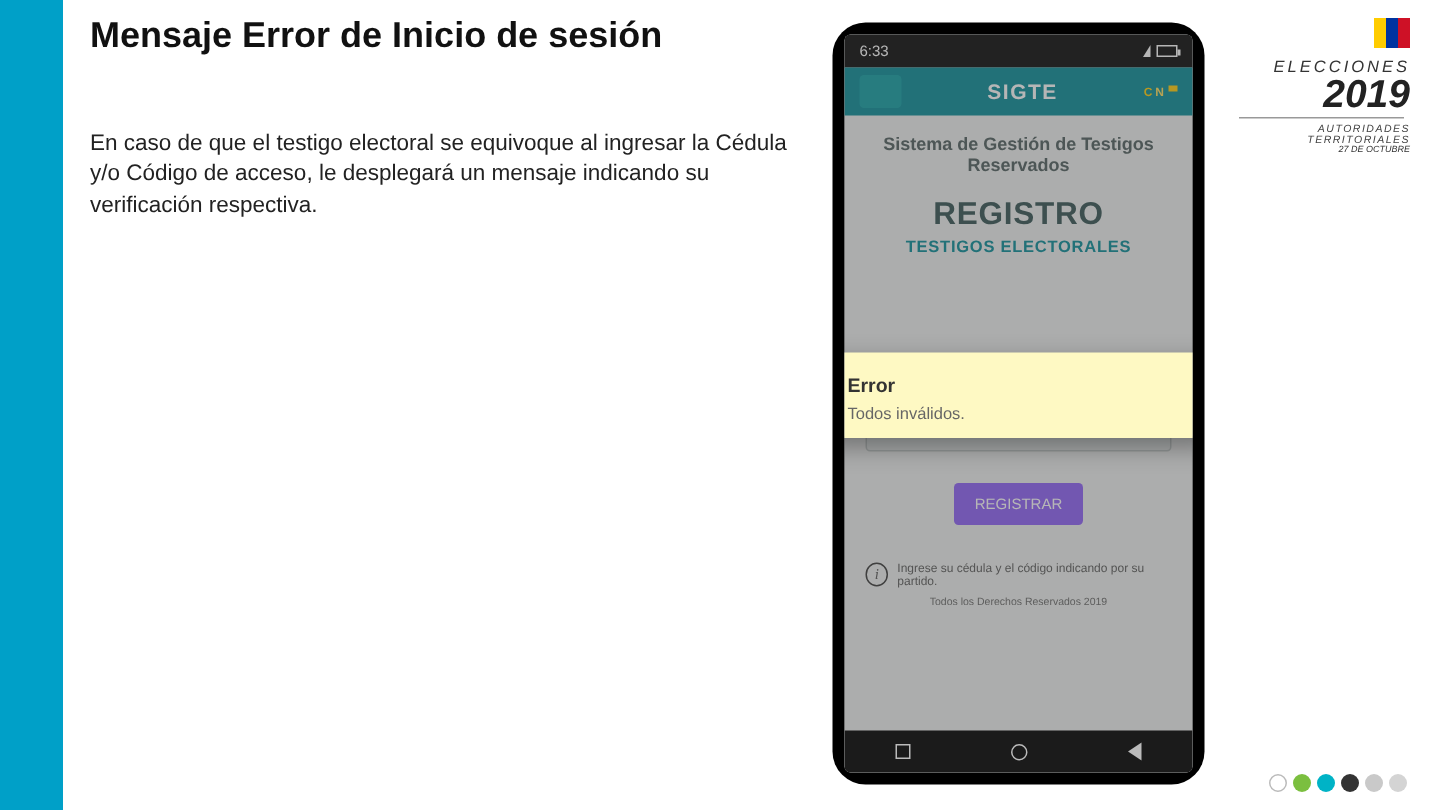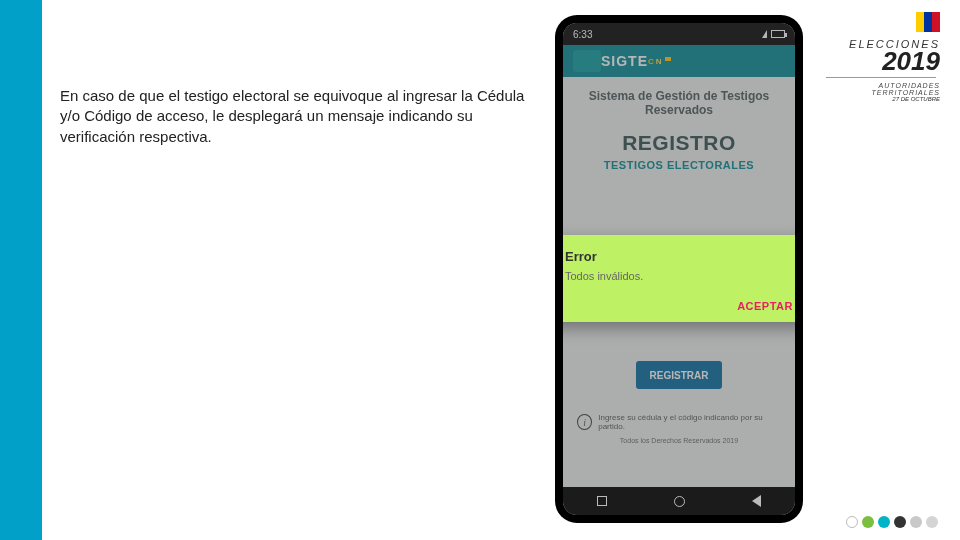--- a/index.html
+++ b/index.html
@@ -13,69 +13,70 @@
   .logo-flag span { width: 8px; height: 20px; display: inline-block; }
   .fl-y { background:#ffcc00; } .fl-b { background:#0033a0; width:6px; } .fl-r { background:#ce1126; width:6px;}
   .logo-txt { font-size: 11px; letter-spacing: 2px; color:#333; margin-top:2px;}
   .logo-year { font-size: 26px; font-weight: 800; color:#222; line-height: 0.9; }
   .logo-divider { border-top:1px solid #999; margin:4px 4px; }
   .logo-sub { font-size: 7px; letter-spacing: 1px; color:#444; }
   .logo-date { font-size: 6px; color:#333; }
 
   
   .phone { position: absolute; left: 555px; top: 15px; width: 248px; height: 508px; background:#000; border-radius: 22px; padding:8px; }
-  .screen { position: relative; width: 100%; height: 100%; background:#eef0ef; border-radius: 14px; overflow: hidden; }
+  .screen { position: relative; width: 100%; height: 100%; background:#eef0ef; border-radius: 4px; overflow: hidden; }
   .dim { position:absolute; inset:0; background:rgba(80,80,80,0.42); }
   .status { height:22px; background:#000; color:#fff; font-size:10px; padding:4px 10px; display:flex; justify-content:space-between; align-items:center; }
   .status-right { display:flex; gap:4px; align-items:center;}
   .tri { width:0; height:0; border-left:5px solid transparent; border-right:0; border-bottom:8px solid #fff; }
   .batt { width:14px; height:8px; border:1px solid #fff; position:relative;}
   .batt::after{content:"";position:absolute;right:-3px;top:2px;width:2px;height:4px;background:#fff;}
-  .appbar { height:28px; background:#008895; color:#fff; display:flex; align-items:center; padding:16px 10px; }
+  .appbar { height:28px; background:#008895; color:#fff; display:flex; align-items:center; justify-content:space-between; padding:16px 10px; }
   .appbar-left { width:28px; height:22px; background:#1aa; border-radius:3px; opacity:.6;}
   .appbar-title { font-weight:700; font-size:14px; letter-spacing:1px; }
   .appbar-right { display:flex; gap:2px; font-size:8px; font-weight:800;}
   .cn { color:#ffcc00;} .ne { color:#ffdd55;}
   .content { padding:10px 14px; text-align:center; color:#4a5a5a; }
   .h1 { font-size:12px; font-weight:600; margin-top:2px;}
   .h2 { font-size:21px; font-weight:700; color:#2f4f4f; margin-top:14px; letter-spacing:.5px;}
   .h3 { font-size:11px; font-weight:700; color:#008895; margin-top:4px; letter-spacing:.5px;}
   .field { margin-top:72px; height:24px; background:#e4e8e8; border-radius:3px; border:1px solid #c0c6c6; text-align:left; padding:4px 8px; font-size:9px; color:#4a5a5a;}
   .field + .field { margin-top:10px;}
-  .register { margin:60px auto 0; width:86px; height:28px; background:#0369a1; color:#fff; font-size:10px; font-weight:700; border-radius:3px; display:flex; align-items:center; justify-content:center;}
+  .register { margin:21px auto 0; width:86px; height:28px; background:#8b5cf6; color:#fff; font-size:10px; font-weight:400; border-radius:3px; display:flex; align-items:center; justify-content:center;}
   .hint { display:flex; align-items:center; gap:6px; margin-top:24px; font-size:8px; color:#555; text-align:left;}
   .info-icon { width:16px; height:16px; border:1.5px solid #333; border-radius:50%; display:flex; align-items:center; justify-content:center; font-size:10px; font-style:italic; font-family:serif;}
   .footer-copy { text-align:center; font-size:7px; color:#666; margin-top:6px;}
   .navbar { position:absolute; bottom:0; left:0; right:0; height:28px; background:#1b1b1b; display:flex; justify-content:space-around; align-items:center;}
   .nav-sq { width:10px; height:10px; border:1.5px solid #bbb;}
   .nav-ci { width:11px; height:11px; border:1.5px solid #bbb; border-radius:50%;}
   .nav-tr { width:0;height:0;border-top:6px solid transparent;border-bottom:6px solid transparent;border-right:9px solid #bbb;}
 
   
-  .dialog { position:absolute; left:-14px; right:-14px; top:212px; background:#bef264; border-radius:2px; box-shadow:0 6px 16px rgba(0,0,0,.35); padding:14px 16px 10px; }
+  .dialog { position:absolute; left:-14px; right:-14px; top:212px; background:#fef9c3; border-radius:2px; box-shadow:0 6px 16px rgba(0,0,0,.35); padding:14px 16px 10px; }
   .dlg-title { font-size:13px; font-weight:600; color:#333;}
   .dlg-msg { font-size:11px; color:#666; margin-top:6px;}
   .dlg-btn { text-align:right; margin-top:18px; font-size:11px; font-weight:700; color:#e91e63; letter-spacing:.5px;}
 
   
   .dots { position:absolute; right:22px; bottom:12px; display:flex; gap:4px; align-items:center;}
   .dot { width:12px; height:12px; border-radius:50%; }
   .d1 { background:#fff; border:1px solid #bbb;}
   .d2 { background:#7bbf3f;}
   .d3 { background:#00b3c6;}
   .d4 { background:#333;}
   .d5 { background:#c9c9c9;}
   .d6 { background:#d4d4d4;}
 </style>
 </head>
 <body>
 
 <div class="slide">
   <div class="sidebar"></div>
 
+  <h1 class="title">Mensaje Error de Inicio de sesión</h1>
   <p class="body">En caso de que el testigo electoral se equivoque al ingresar la Cédula y/o Código de acceso, le desplegará un mensaje indicando su verificación respectiva.</p>
 
   <div class="logo-area">
     <div class="logo-flag">
       <span class="fl-y"></span>
         <span class="fl-b"></span>
         <span class="fl-r"></span>
     </div>
     <div class="logo-txt">ELECCIONES</div>
     <div class="logo-year">2019</div>
@@ -116,21 +117,20 @@
           <span>Ingrese su cédula y el código indicando por su partido.</span>
         </div>
         <div class="footer-copy">Todos los Derechos Reservados 2019</div>
       </div>
 
       <div class="dim"></div>
 
       <div class="dialog">
         <div class="dlg-title">Error</div>
         <div class="dlg-msg">Todos inválidos.</div>
-        <div class="dlg-btn"><span>ACEPTAR</span></div>
       </div>
 
       <div class="navbar">
         <div class="nav-sq"></div>
         <div class="nav-ci"></div>
         <div class="nav-tr"></div>
       </div>
     </div>
   </div>
 

